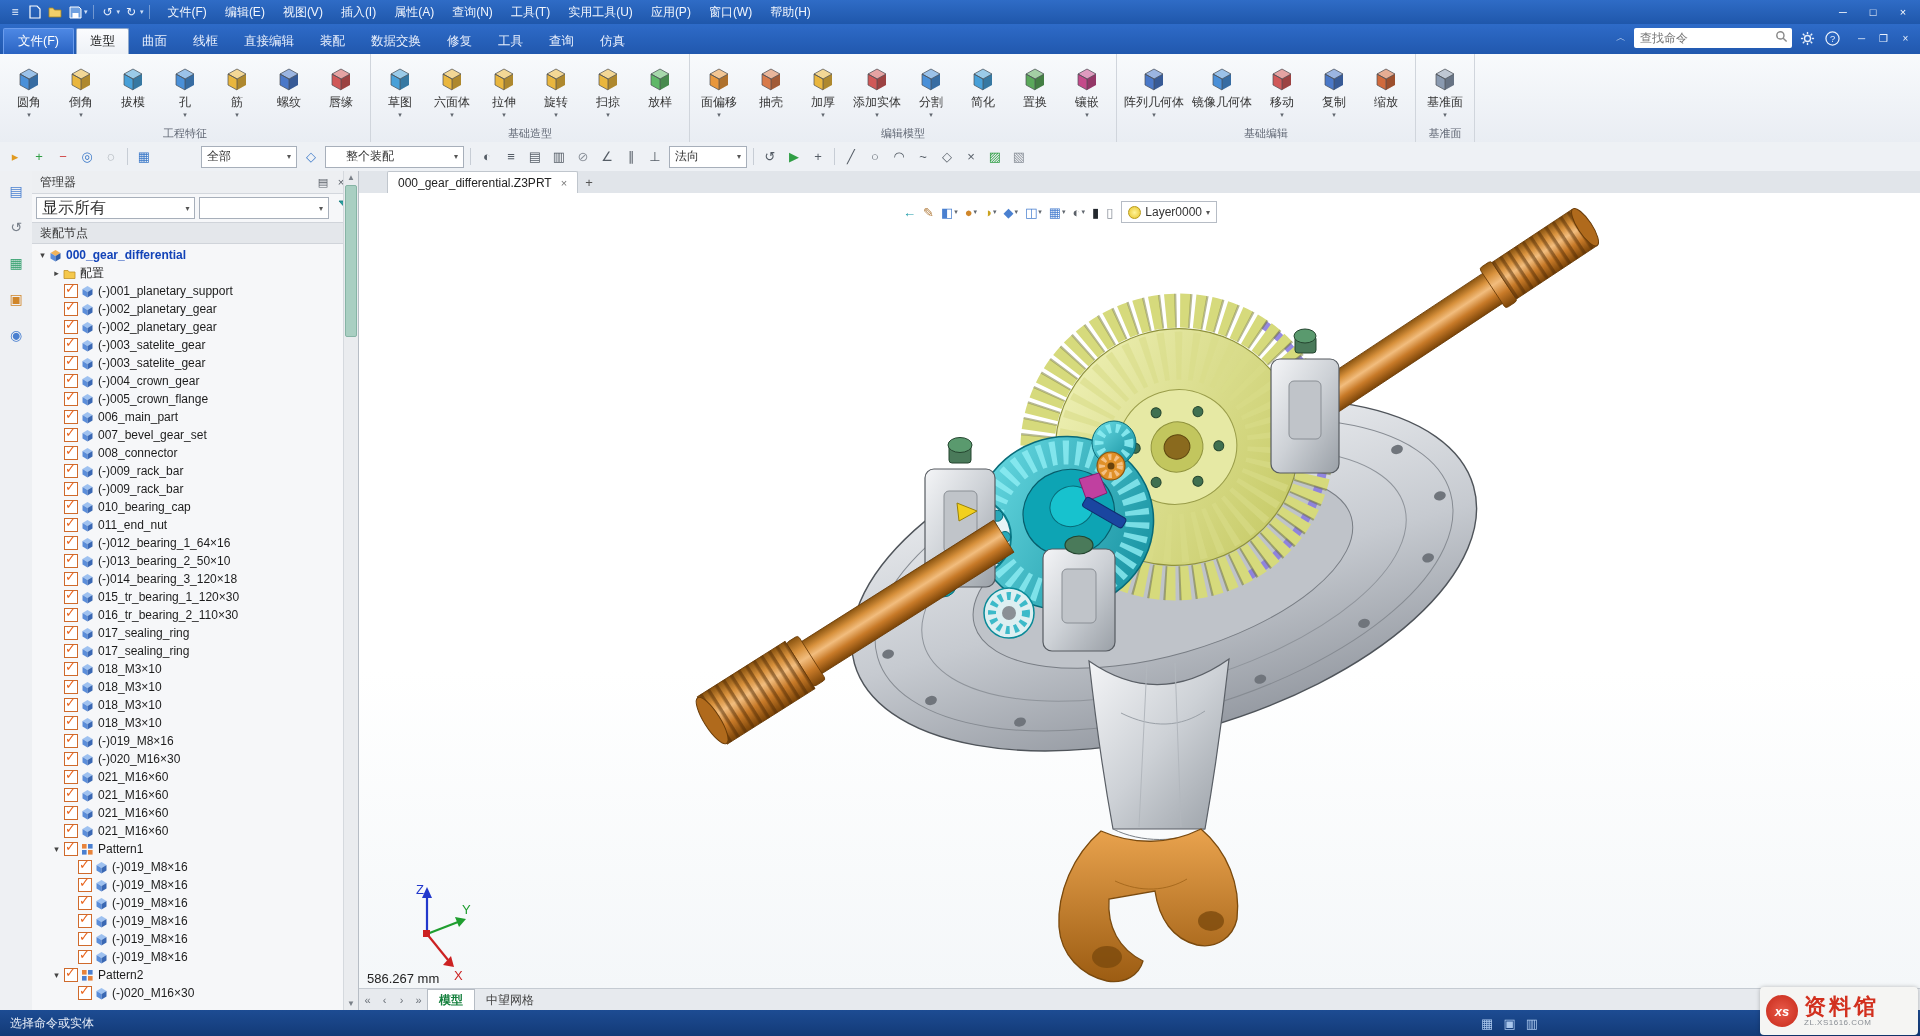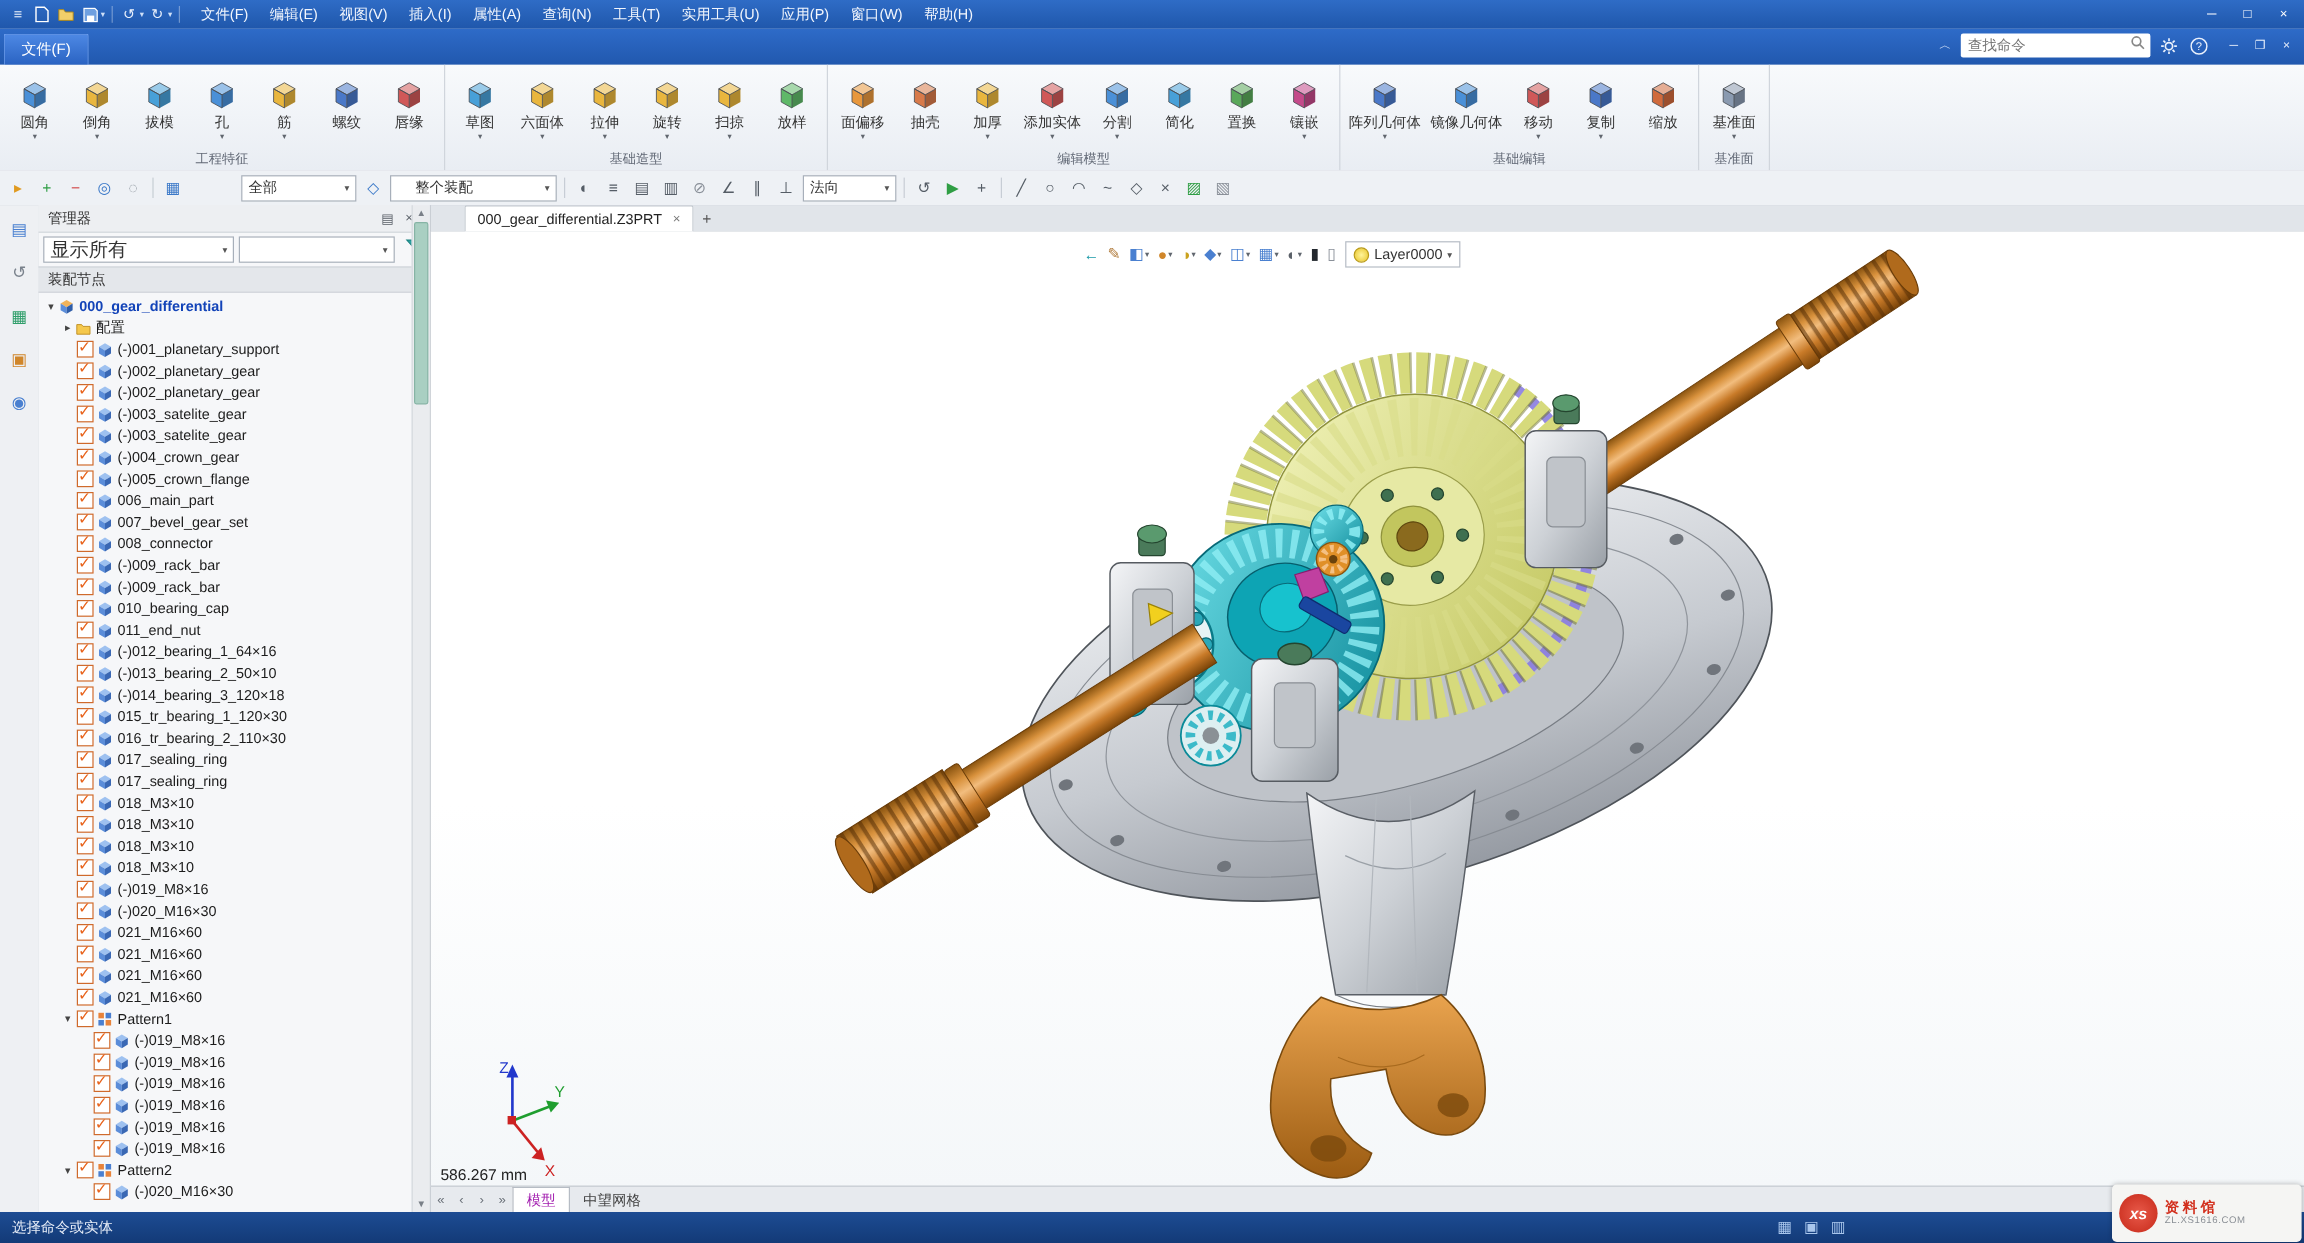--- a/index.html
+++ b/index.html
@@ -90,32 +90,32 @@
   .vp-icon .ar{font-size:7px;color:#60666e;}
   .layer-chip{display:flex;align-items:center;gap:4px;height:20px;background:#fff;border:1px solid #b6bcc5;
     padding:0 6px;font-size:12px;color:#333;margin-left:3px;}
   .bulb{width:11px;height:11px;border-radius:50%;background:radial-gradient(#fff49a,#e8c428);border:1px solid #b89a18;}
   .scale-label{position:absolute;left:8px;bottom:3px;font-size:13px;color:#222;}
   
   .bottombar{position:absolute;left:359px;right:0;bottom:26px;height:21px;background:#e7eaee;
     border-top:1px solid #c5cbd2;display:flex;align-items:center;font-size:12px;color:#555;}
   .bnav{width:17px;text-align:center;font-size:11px;color:#6a7078;}
   .btab{padding:0 11px;height:20px;line-height:20px;color:#444;}
-  .btab.active{background:#fff;border:1px solid #b6bcc4;border-bottom:none;color:#a21caf;}
+  .btab.active{background:#fff;border:1px solid #b6bcc4;border-bottom:none;color:#15803d;font-weight:bold;}
   
   .statusbar{position:absolute;left:0;right:0;bottom:0;height:26px;
     background:linear-gradient(#1d4c93,#133a77);color:#e8eef8;font-size:12px;display:flex;align-items:center;padding:0 10px;}
   .status-icons{position:absolute;right:382px;display:flex;gap:10px;color:#a9c6ec;font-size:13px;}
   
   .watermark{position:absolute;right:2px;bottom:1px;width:146px;height:44px;background:#f5f5f3;border-radius:4px;
     display:flex;align-items:center;padding:2px 6px;box-shadow:0 0 4px rgba(0,0,0,.25);}
   .wm-circle{width:32px;height:32px;border-radius:50%;background:radial-gradient(#e85a4a,#c62818);color:#fff;
     display:flex;align-items:center;justify-content:center;font-style:italic;font-weight:bold;font-size:13px;flex:none;}
   .wm-col{display:flex;flex-direction:column;margin-left:6px;line-height:1.1;}
-  .wm-name{color:#d2301e;font-size:12px;font-weight:bold;letter-spacing:3px;}
+  .wm-name{color:#d2301e;font-size:22px;font-weight:bold;letter-spacing:3px;}
   .wm-site{color:#8a8f95;font-size:8px;letter-spacing:.5px;}
 </style>
 </head>
 <body>
 
 <div class="titlebar">
   <div class="qa-icons">
     <span class="qa-icon">≡</span>
     <span class="qa-icon">
       <svg width="12" height="14" viewBox="0 0 12 14">
@@ -156,20 +156,32 @@
     </div>
   <div class="win-controls">
     <span class="win-btn">─</span>
     <span class="win-btn">□</span>
     <span class="win-btn close">×</span>
   </div>
 </div>
 
 <div class="tabrow">
   <span class="file-btn">文件(F)</span>
+  <span id="rtabs" style="display:flex;align-items:flex-end;">
+      <span class="rtab active">造型</span>
+      <span class="rtab">曲面</span>
+      <span class="rtab">线框</span>
+      <span class="rtab">直接编辑</span>
+      <span class="rtab">装配</span>
+      <span class="rtab">数据交换</span>
+      <span class="rtab">修复</span>
+      <span class="rtab">工具</span>
+      <span class="rtab">查询</span>
+      <span class="rtab">仿真</span>
+    </span>
   <div class="tab-right">
     <span class="collapse-icon">︿</span>
     <span class="searchbox">
       <input placeholder="查找命令" style="">
       <span>
         <svg width="13" height="13" viewBox="0 0 13 13">
             <circle cx="5.4" cy="5.4" r="3.6" fill="none" stroke="#888" stroke-width="1.4"></circle>
             <line x1="8.2" y1="8.2" x2="11.6" y2="11.6" stroke="#888" stroke-width="1.4"></line>
           </svg></span>
     </span>

